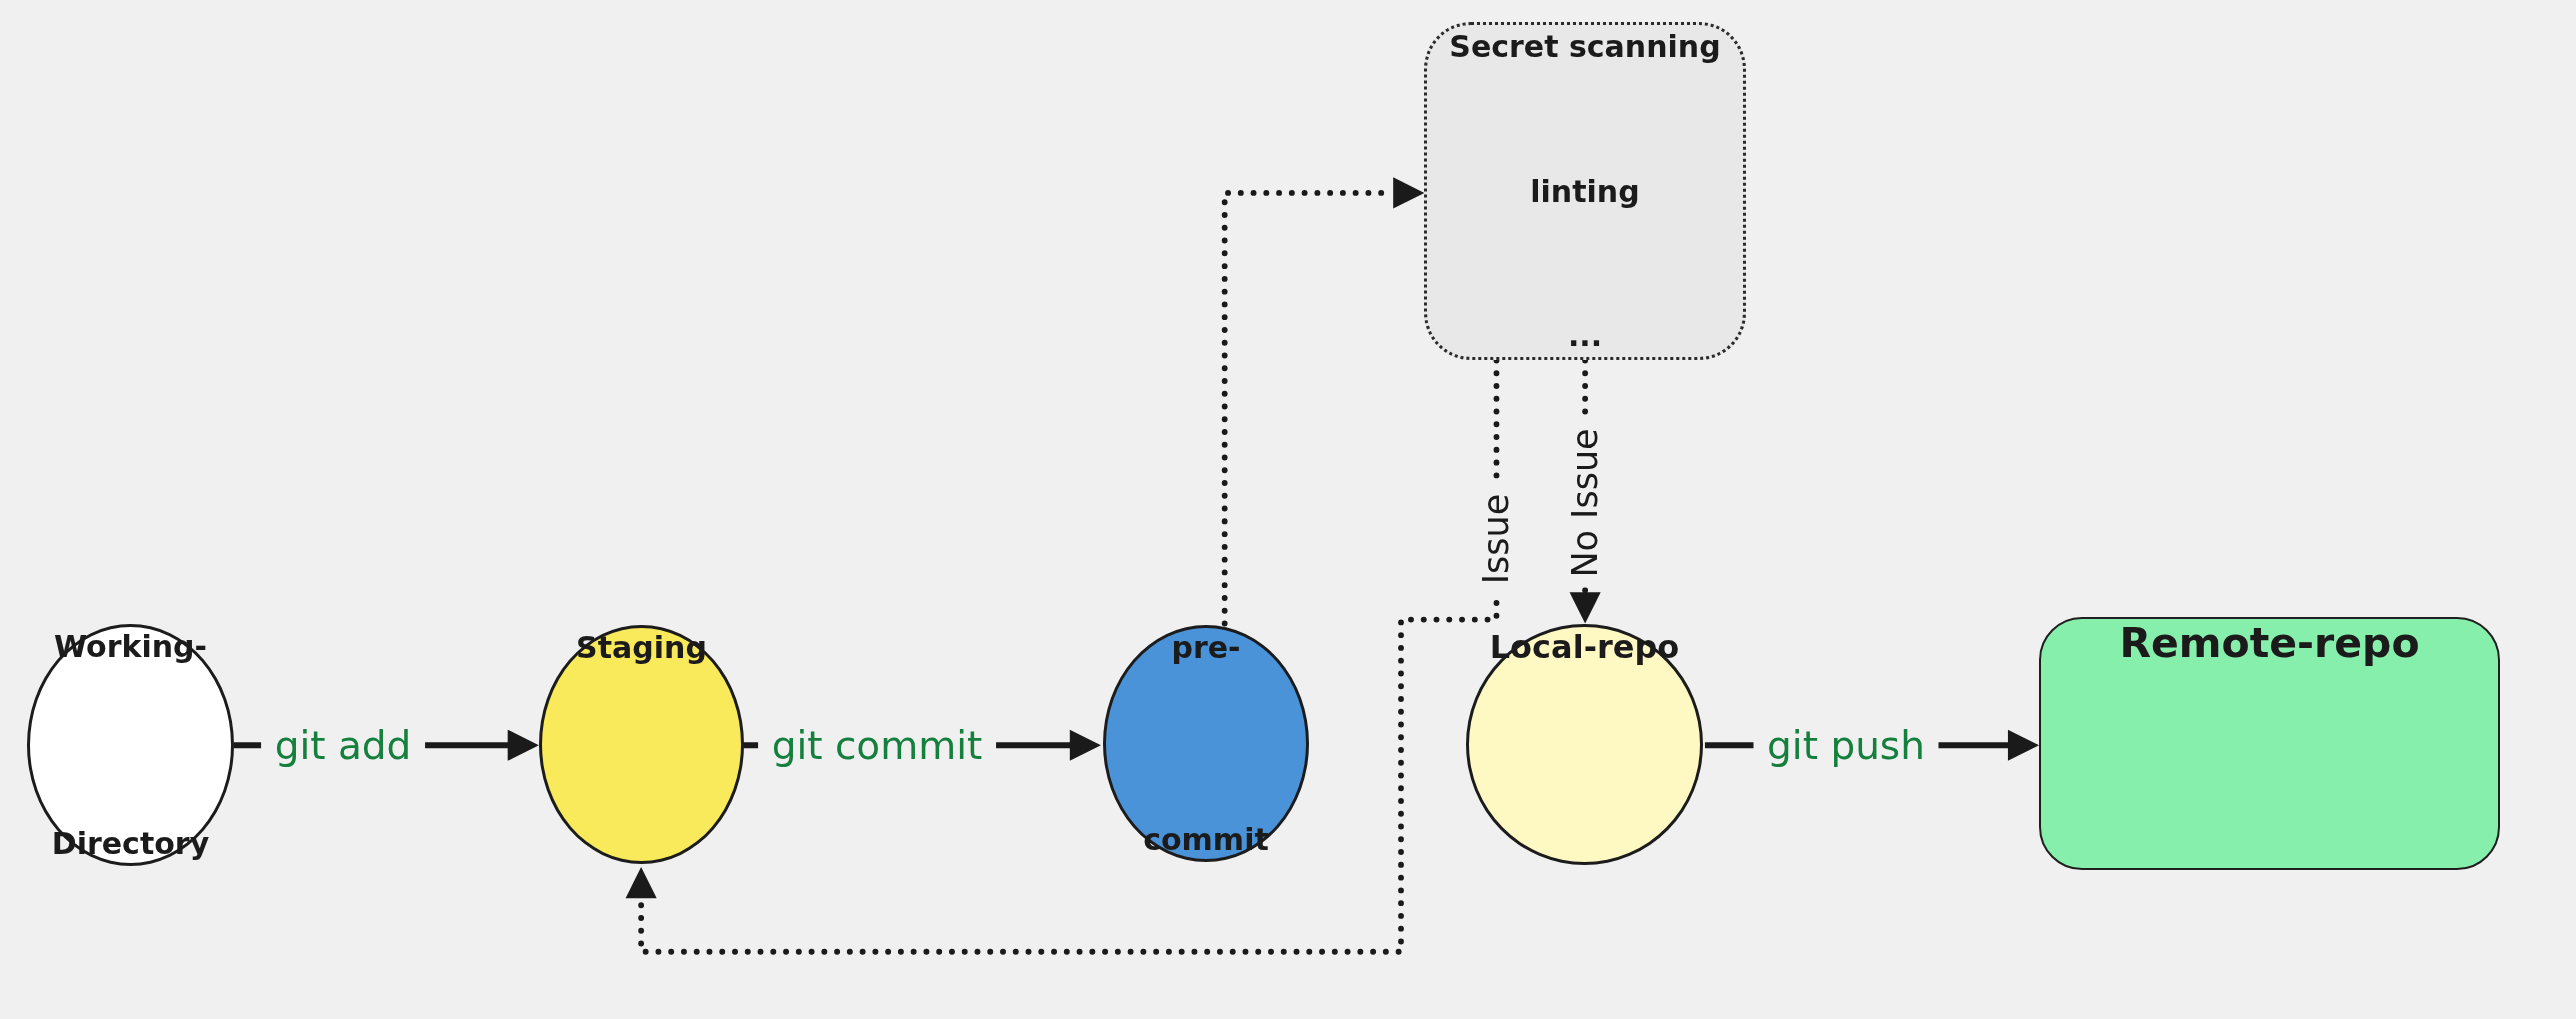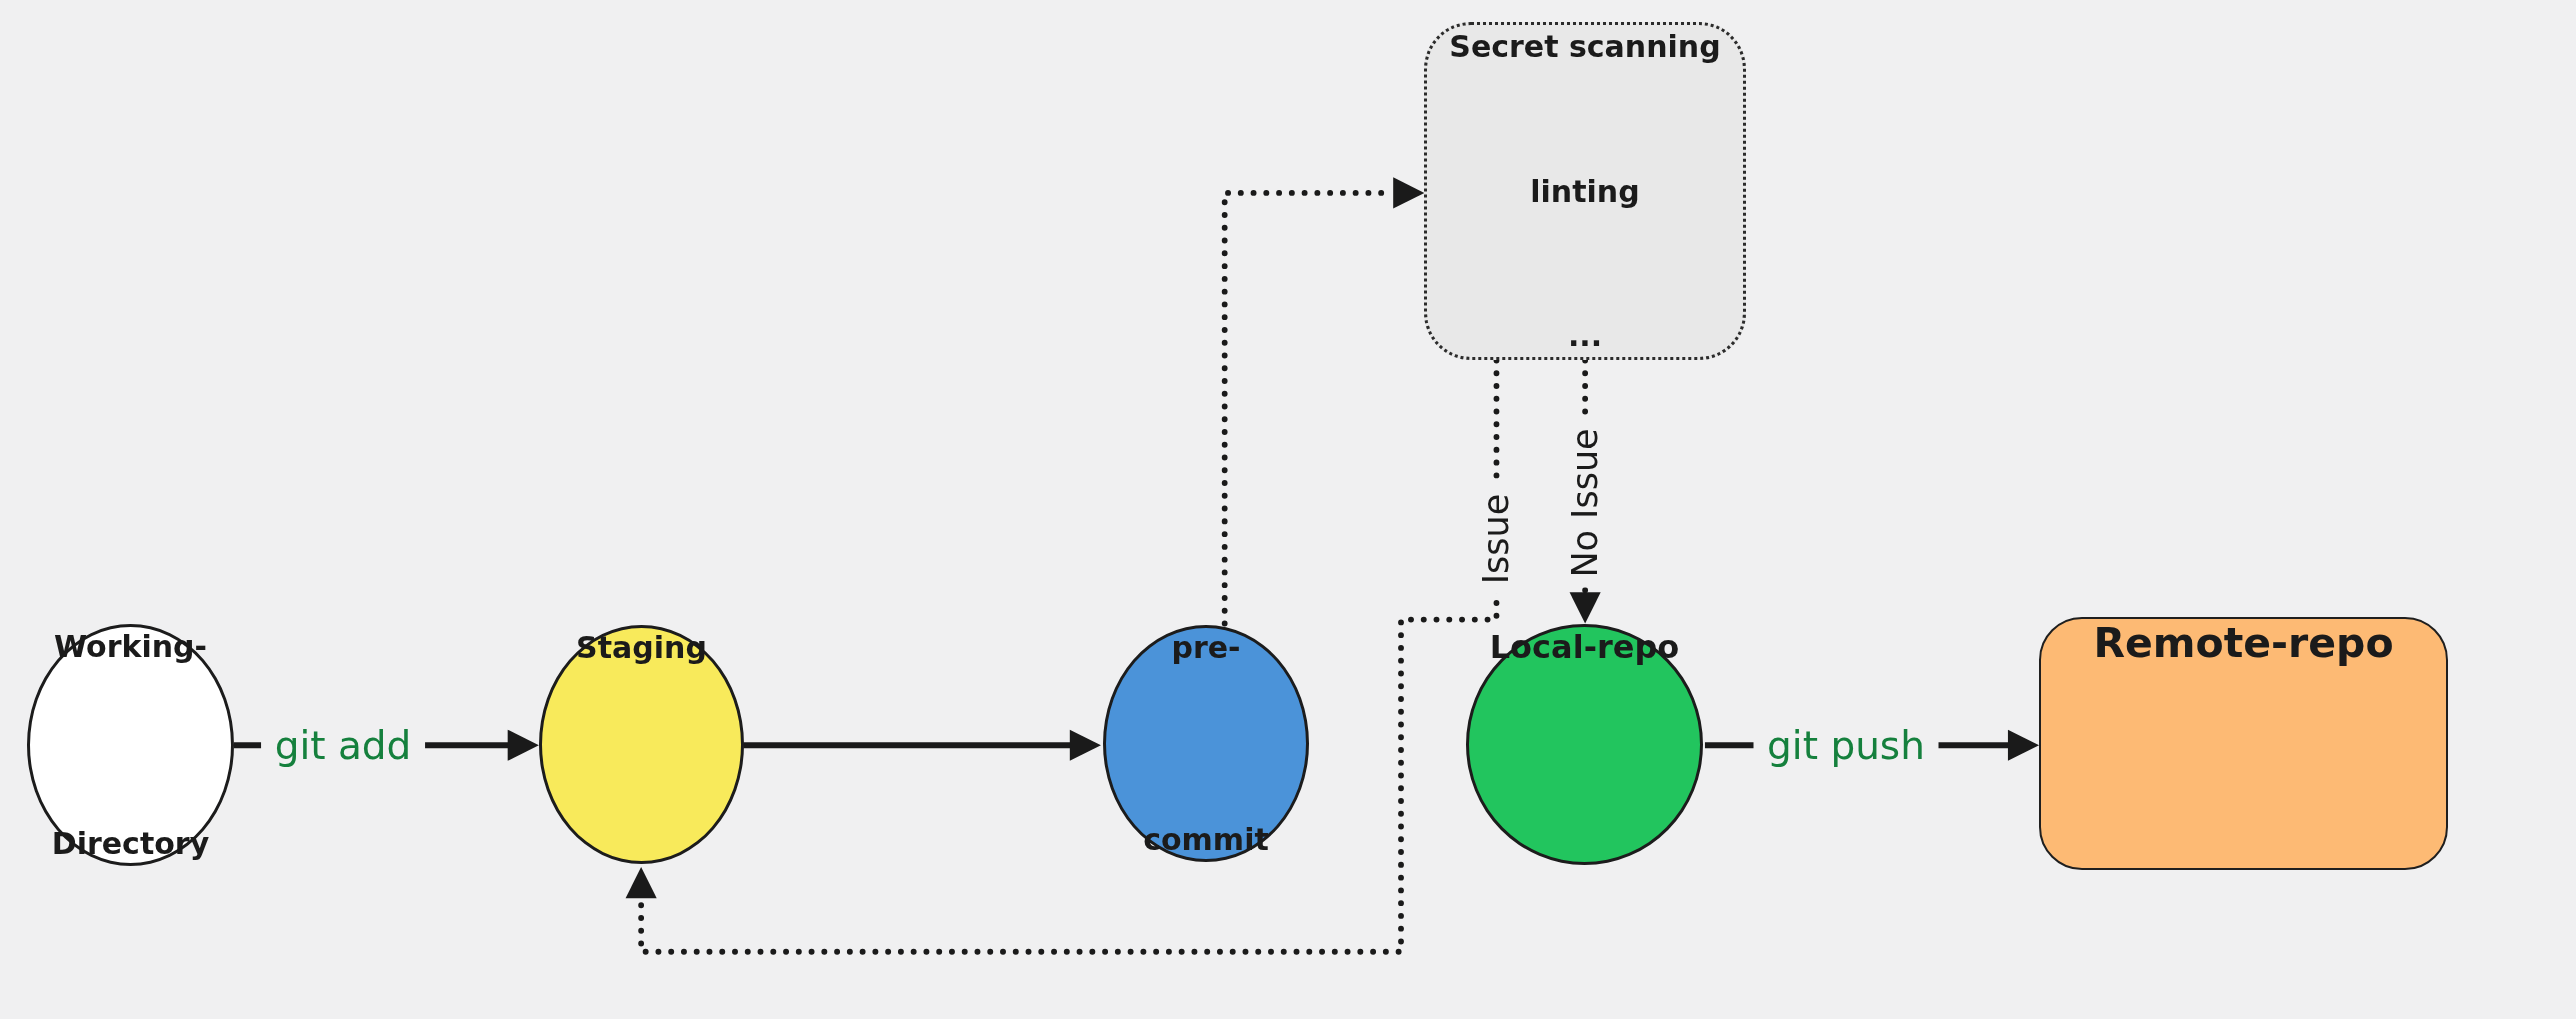--- a/index.html
+++ b/index.html
@@ -49,32 +49,32 @@
   }
   .node-circle {
     border: 3.9px solid #1c1c1c;
     border-radius: 50%;
     font-size: 30px;
     line-height: 1.3;
   }
   #node-working-directory { left: 27px;   top: 624px; width: 207px; height: 242px; background: #ffffff; }
   #node-staging           { left: 539px;  top: 625px; width: 205px; height: 239px; background: #f8ea5b; }
   #node-pre-commit        { left: 1103px; top: 625px; width: 206px; height: 237px; background: #4b93d9; }
-  #node-local-repo        { left: 1466px; top: 624px; width: 237px; height: 241px; background: #22c55e; font-size: 32px; }
+  #node-local-repo        { left: 1466px; top: 624px; width: 237px; height: 241px; background: #fef9c3; font-size: 32px; }
   #node-secret-scanning {
     left: 1424px; top: 22.4px; width: 322px; height: 338px;
     background: #e8e8e8;
     border: 3.9px dotted #2b2b2b;
     border-radius: 47px;
     font-size: 30px;
     line-height: 1.45;
   }
   #node-remote-repo {
-    left: 2039px; top: 617px; width: 409px; height: 253px;
-    background: #fdba74;
+    left: 2039px; top: 617px; width: 461px; height: 253px;
+    background: #86efac;
     border: 2.9px solid #1f1f1f;
     border-radius: 43px;
     font-size: 41px;
   }
   .edge-label {
     position: absolute;
     transform: translate(-50%, -50%);
     font-size: 39px;
     color: #15803d;
     background: #f0f0f1;
@@ -144,18 +144,19 @@
 
   <div class="node node-circle" id="node-local-repo">
     <span>Local-repo</span>
   </div>
 
   <div class="node" id="node-remote-repo">
     <span>Remote-repo</span>
   </div>
 
   <div class="edge-label" id="edge-label-git-add">git add</div>
+  <div class="edge-label" id="edge-label-git-commit">git commit</div>
   <div class="edge-label" id="edge-label-git-push">git push</div>
   <div class="edge-label-vertical" id="edge-label-issue">Issue</div>
   <div class="edge-label-vertical" id="edge-label-no-issue">No Issue</div>
 
 </div>
 
 
 </body></html>

